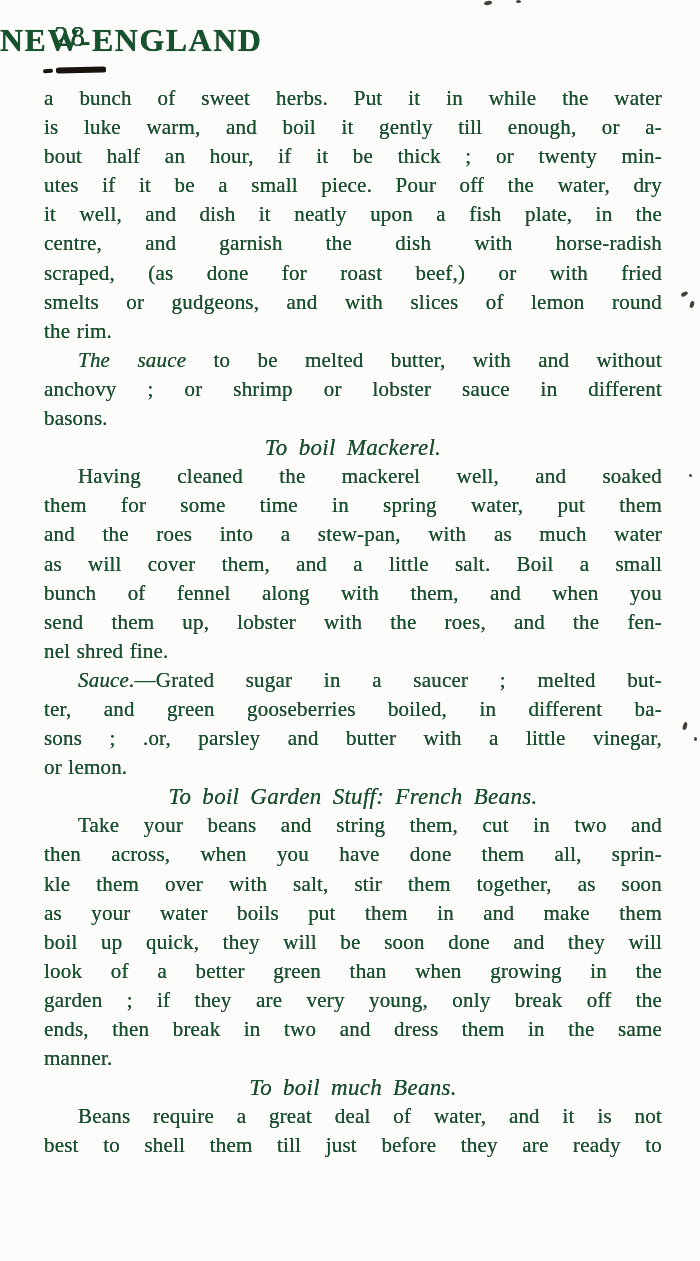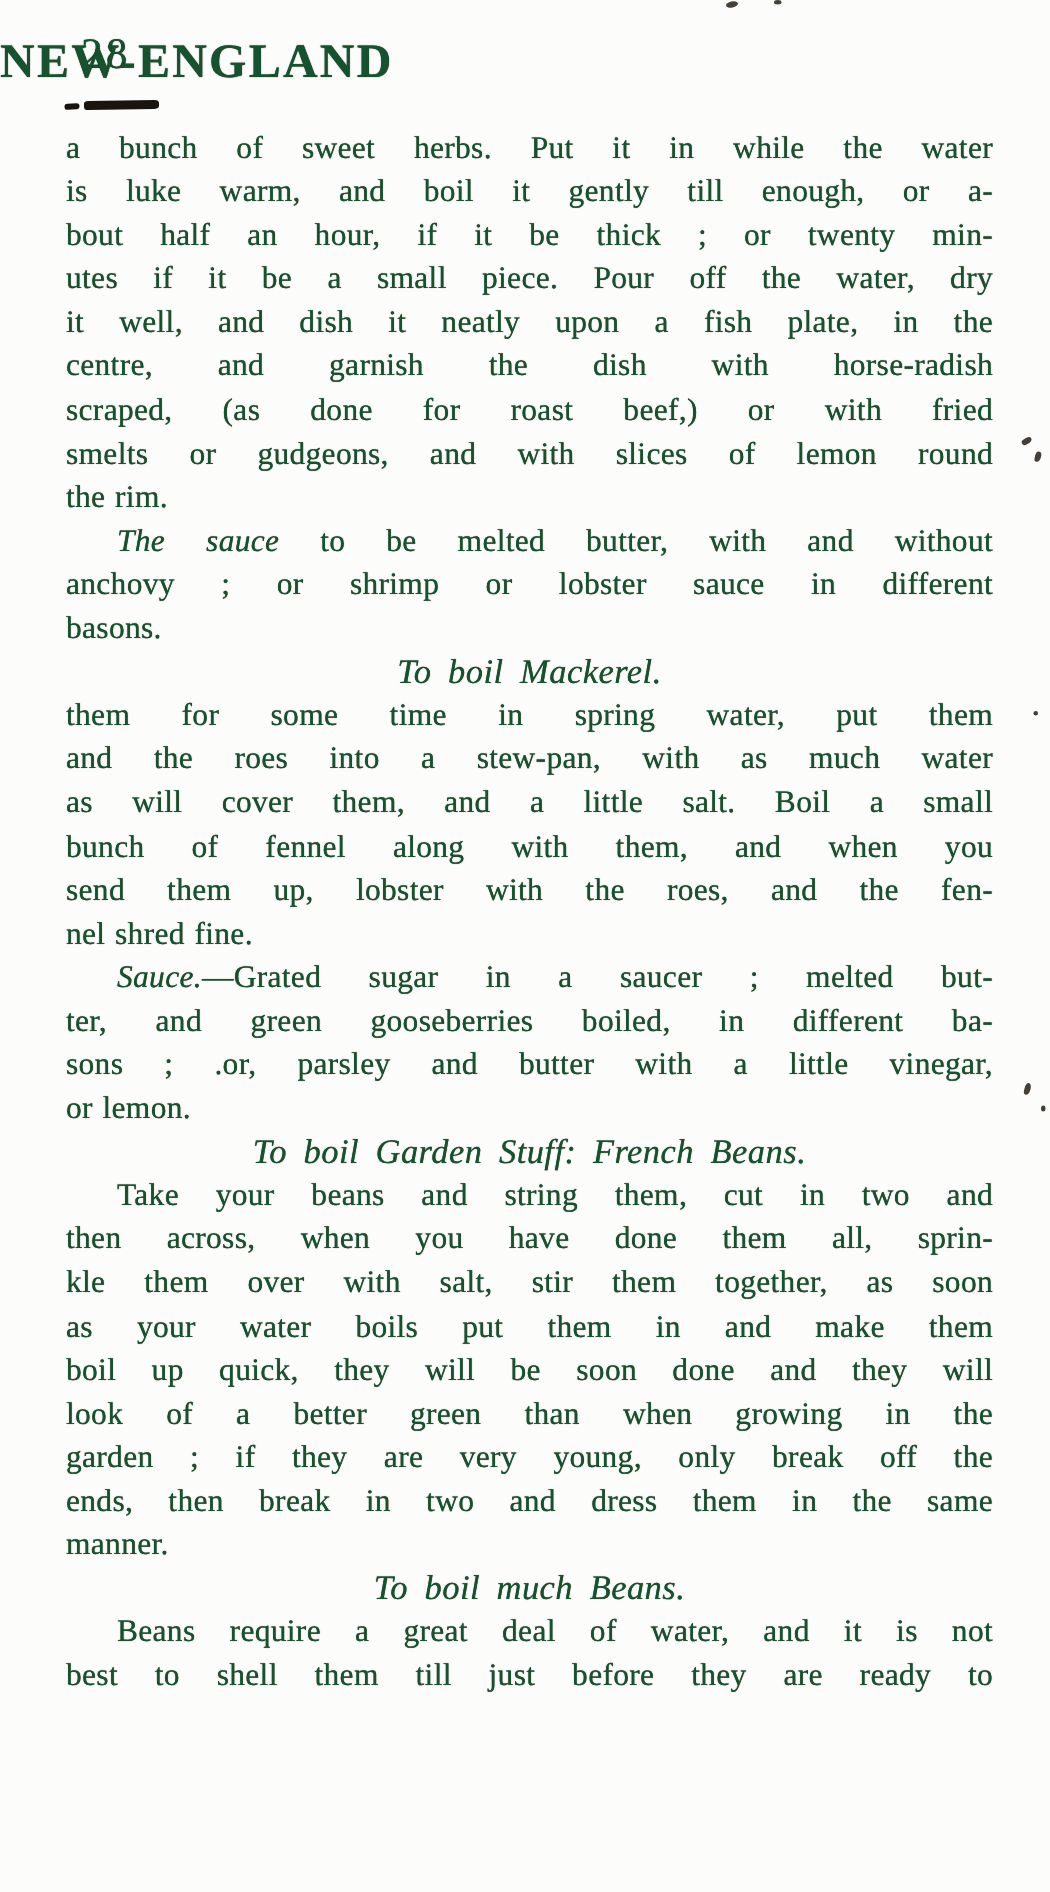--- a/index.html
+++ b/index.html
@@ -125,20 +125,21 @@
         <div class="line">smelts or gudgeons, and with slices of lemon round</div>
         <div class="line endline">the rim.</div>
       </div>
       <div class="para">
         <div class="line indent"><span class="it">The sauce</span> to be melted butter, with and without</div>
         <div class="line">anchovy ; or shrimp or lobster sauce in different</div>
         <div class="line endline">basons.</div>
       </div>
       <div class="heading">To boil Mackerel.</div>
       <div class="para">
+        <div class="line indent">Having cleaned the mackerel well, and soaked</div>
         <div class="line">them for some time in spring water, put them</div>
         <div class="line">and the roes into a stew-pan, with as much water</div>
         <div class="line">as will cover them, and a little salt.  Boil a small</div>
         <div class="line">bunch of fennel along with them, and when you</div>
         <div class="line">send them up, lobster with the roes, and the fen-</div>
         <div class="line endline">nel shred fine.</div>
       </div>
       <div class="para">
         <div class="line indent"><span class="it">Sauce.</span>—Grated sugar in a saucer ; melted but-</div>
         <div class="line">ter, and green gooseberries boiled, in different ba-</div>

